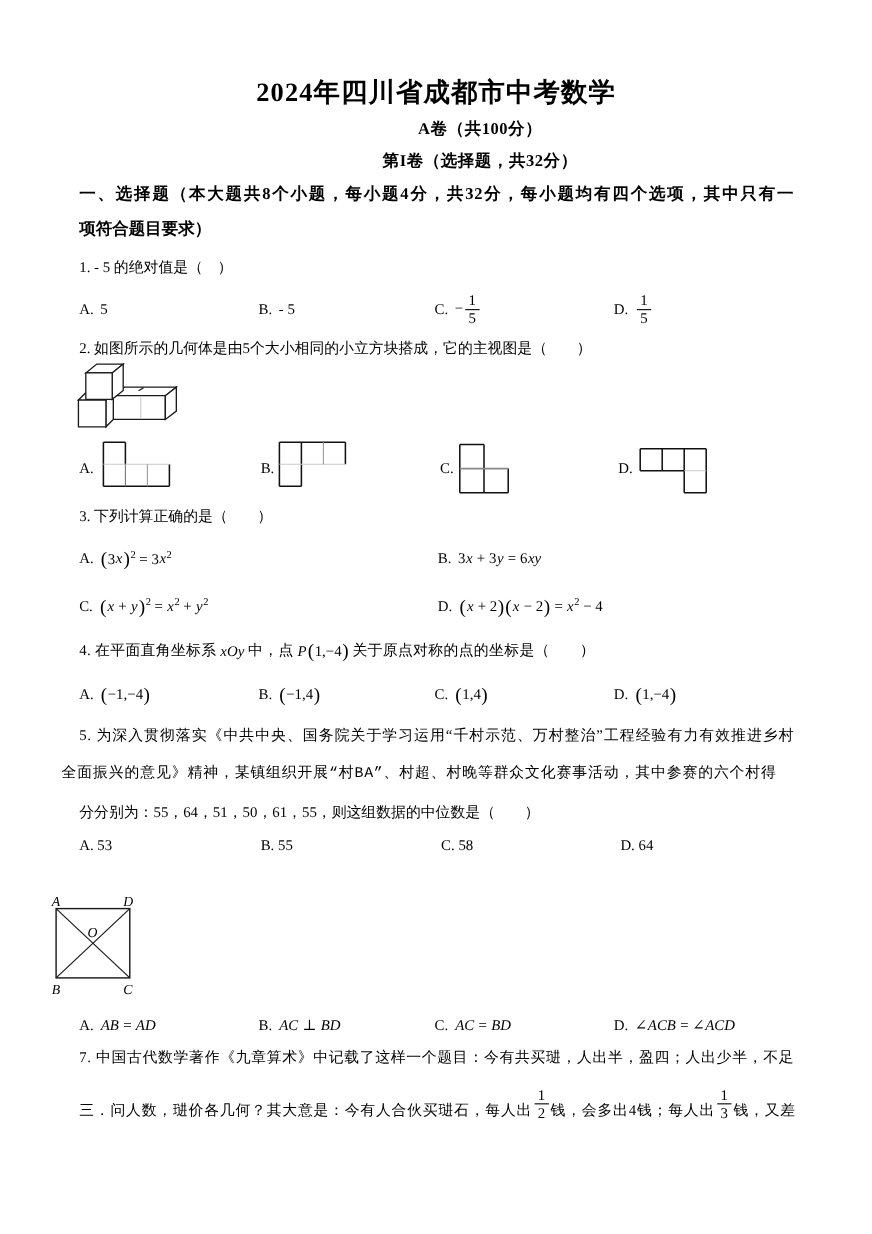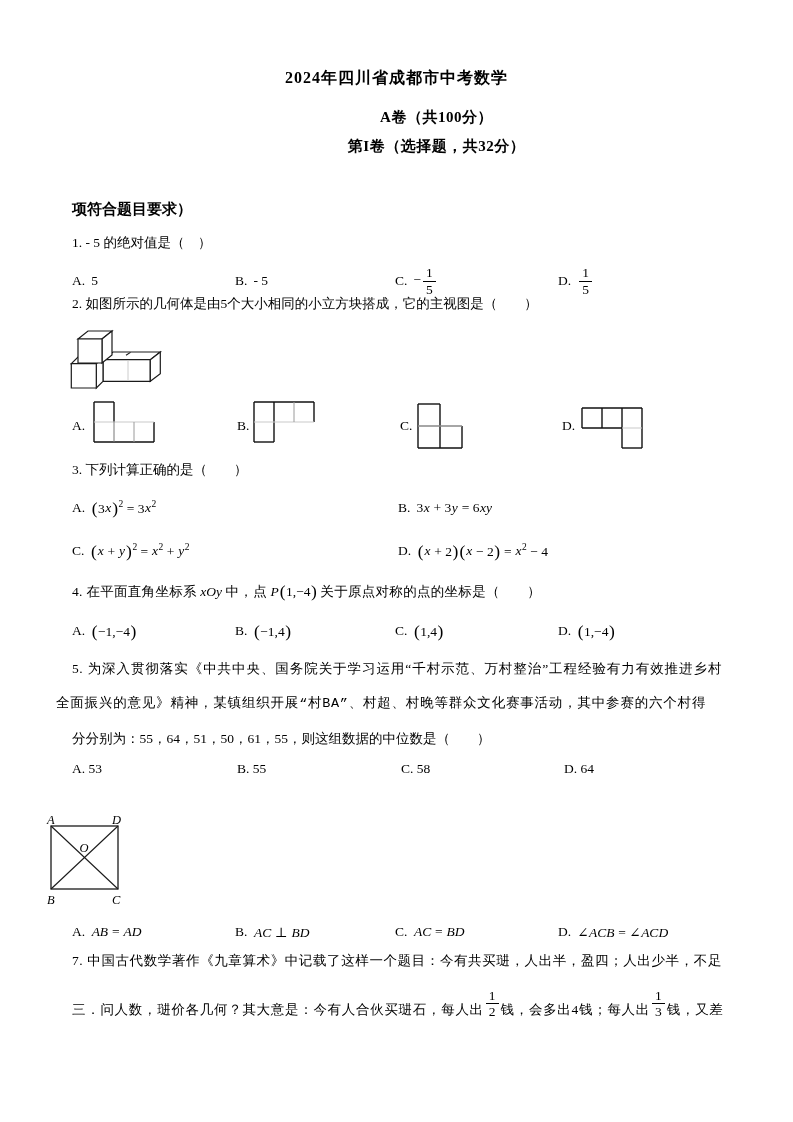--- a/index.html
+++ b/index.html
@@ -1,20 +1,20 @@
 <!DOCTYPE html>
 <html><head>
 <meta charset="utf-8">
 <style>
   html,body{margin:0;padding:0;background:#ffffff;}
   .page{position:relative;width:793px;height:1122px;background:#ffffff;color:#000;
         font-family:"Liberation Serif","DejaVu Serif",serif;overflow:hidden;}
   .abs{position:absolute;}
   .ctr{left:0;width:793px;text-align:center;}
-  .title{font-size:16px;font-weight:bold;letter-spacing:1px;}
+  .title{font-size:24px;font-weight:bold;letter-spacing:1px;}
   .sub{font-size:15px;font-weight:bold;letter-spacing:0.5px;padding-left:40px;}
   .line{position:absolute;font-size:13.5px;line-height:20px;white-space:nowrap;}
   .sec{font-size:15px;font-weight:bold;line-height:22px;}
   .jline{white-space:normal;width:650px;text-align:justify;text-align-last:justify;letter-spacing:0.6px;}
   .optcell{position:absolute;display:flex;align-items:center;gap:6px;font-size:13.5px;white-space:nowrap;}
   .olabel{flex:0 0 auto;}
   .fx{white-space:nowrap;}
   .fx .mv{font-style:italic;padding:0 0.5px;}
   .fx .mt{}
   .fx .msup{font-size:9.5px;vertical-align:5.5px;}
@@ -28,41 +28,42 @@
   svg{display:block;}
 </style>
 </head>
 <body>
 
 <div class="page">
 
   <div class="abs ctr title" style="top:68px;">2024年四川省成都市中考数学</div>
   <div class="abs ctr sub" style="top:108px;">A卷（共100分）</div>
   <div class="abs ctr sub" style="top:137px;">第I卷（选择题，共32分）</div>
+  <div class="line sec jline" style="left:72px;top:166px;">一、选择题（本大题共8个小题，每小题4分，共32分，每小题均有四个选项，其中只有一</div>
   <div class="line sec" style="left:72px;top:198px;">项符合题目要求）</div>
 
   <div class="line" style="left:72px;top:233px;">1. - 5 的绝对值是（　）</div>
   <div class="optcell" style="left:72px;top:261px;height:40px;">
     <span class="olabel">A.</span>
     <span class="fx"><span class="mt">5</span></span>
   </div>
   <div class="optcell" style="left:235px;top:261px;height:40px;">
     <span class="olabel">B.</span>
     <span class="fx"><span class="mt">- 5</span></span>
   </div>
   <div class="optcell" style="left:395px;top:261px;height:40px;">
     <span class="olabel">C.</span>
     <span class="fx"><span class="mt">−</span><span class="frac"><span class="num">1</span><span class="den">5</span></span></span>
   </div>
   <div class="optcell" style="left:558px;top:261px;height:40px;">
     <span class="olabel">D.</span>
     <span class="fx"><span class="frac"><span class="num">1</span><span class="den">5</span></span></span>
   </div>
 
-  <div class="line" style="left:72px;top:294px;">2. 如图所示的几何体是由5个大小相同的小立方块搭成，它的主视图是（　　）</div>
+  <div class="line" style="left:72px;top:307px;">2. 如图所示的几何体是由5个大小相同的小立方块搭成，它的主视图是（　　）</div>
 
   <svg class="abs" style="left:68px;top:329px;" width="130" height="70" viewBox="0 0 130 70">
     <g fill="#ffffff" stroke="#1a1a1a" stroke-width="1.2" stroke-linejoin="miter">
       <polygon points="35,30.7 45,23 92.3,23 82.3,30.7"></polygon>
       <polygon points="35,30.7 82.3,30.7 82.3,52.3 35,52.3"></polygon>
       <polygon points="82.3,30.7 92.3,23 92.3,44.7 82.3,52.3"></polygon>
     </g>
     <line x1="60" y1="31.2" x2="60" y2="51.8" stroke="#cccccc" stroke-width="1"></line>
     <line x1="58" y1="26.3" x2="62.5" y2="23.4" stroke="#1a1a1a" stroke-width="1.1"></line>
     <g fill="#ffffff" stroke="#1a1a1a" stroke-width="1.2" stroke-linejoin="miter">

